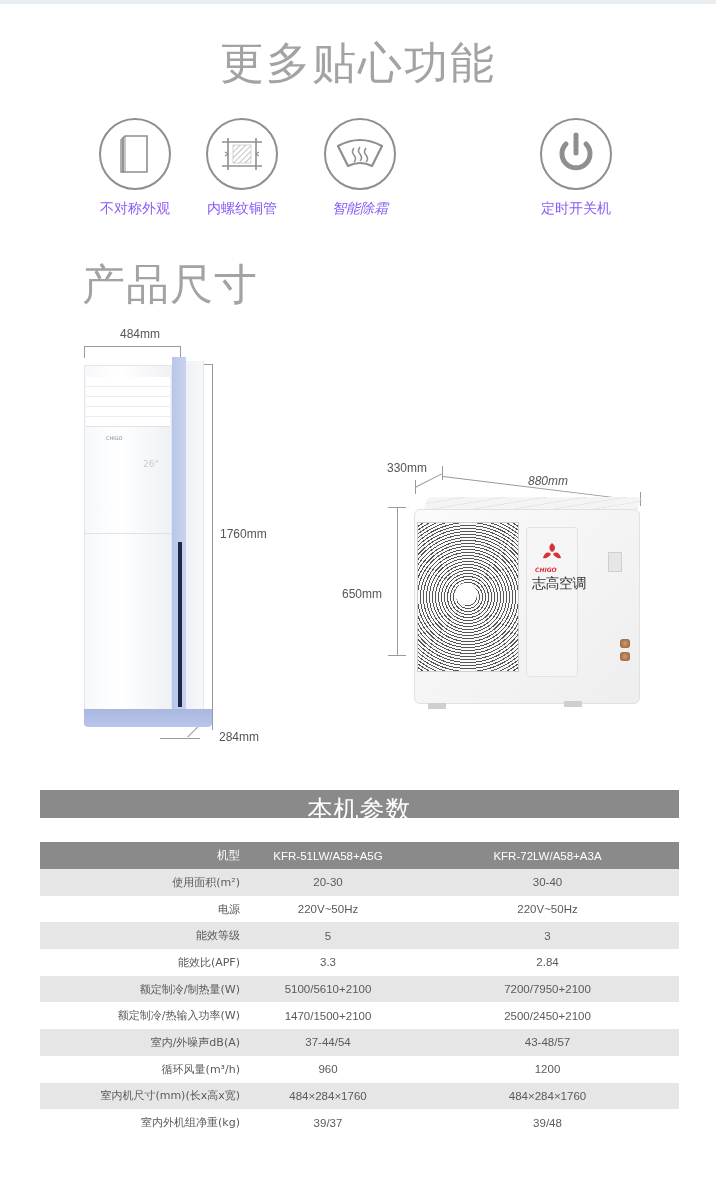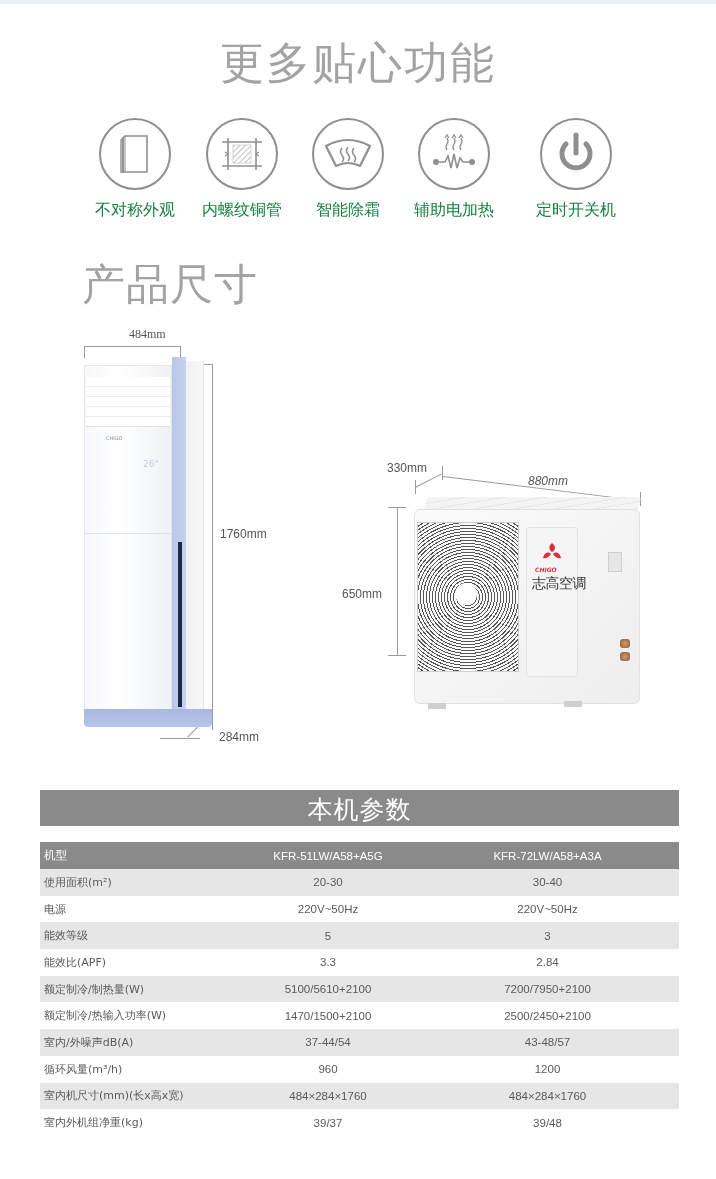--- a/index.html
+++ b/index.html
@@ -8,21 +8,21 @@
   .topline { position: absolute; left: 0; top: 0; width: 716px; height: 4px; background: #e9eef2; }
 
   .sec-title { position: absolute; color: #a3a3a3; font-weight: normal; }
   #feat-title { left: 0; width: 716px; top: 34px; text-align: center; font-size: 44px; letter-spacing: 2px; }
   #dim-title { left: 82px; top: 256px; font-size: 43px; letter-spacing: 1px; }
 
   .features { position: absolute; top: 118px; left: 0; width: 716px; height: 110px; }
   .feat { position: absolute; width: 110px; text-align: center; }
   .feat .circle { width: 72px; height: 72px; border-radius: 50%; border: 2px solid #8f8f8f; margin: 0 auto; position: relative; background: #fff; }
   .feat .circle svg { position: absolute; left: 0; top: 0; width: 68px; height: 68px; }
-  .feat .lbl { margin-top: 10px; font-size: 16px; color: #15803d; white-space: nowrap; }
+  .feat .lbl { margin-top: 10px; font-size: 14px; color: #8b5cf6; white-space: nowrap; }
 
   .dim-label { position: absolute; font-size: 12px; color: #555; font-family: "Liberation Sans", sans-serif; }
   .line { position: absolute; background: #9a9a9a; }
 
   
   .indoor { position: absolute; left: 84px; top: 357px; width: 126px; height: 372px; }
   .indoor .front { position: absolute; left: 0; top: 8px; width: 88px; height: 360px; background: linear-gradient(90deg,#f6f8fb,#ffffff 40%,#eef1f5); border: 1px solid #e3e6ea; }
   .indoor .side { position: absolute; left: 88px; top: 0; width: 14px; height: 365px; background: linear-gradient(90deg,#b9c6e9,#c9d3ef); }
   .indoor .side2 { position: absolute; left: 102px; top: 4px; width: 18px; height: 360px; background: linear-gradient(90deg,#eef1f5,#f7f8fa); border-right: 1px solid #e4e6ea; }
   .indoor .grille { position: absolute; left: 2px; top: 20px; width: 84px; height: 50px; border-bottom: 1px solid #dfe3e8; background: repeating-linear-gradient(180deg,#ffffff 0 9px,#e9ecf0 9px 10px); }
@@ -41,25 +41,25 @@
   .outdoor .panel { position: absolute; left: 112px; top: 30px; width: 52px; height: 150px; background: #f5f5f5; border: 1px solid #e3e3e3; border-radius: 3px; }
   .outdoor .logo { position: absolute; left: 127px; top: 45px; width: 22px; height: 22px; }
   .outdoor .brand-en { position: absolute; left: 121px; top: 69px; font-size: 6px; color: #d9303a; font-style: italic; font-weight: bold; }
   .outdoor .brand-cn { position: absolute; left: 118px; top: 78px; font-size: 14px; color: #333; white-space: nowrap; letter-spacing: -0.5px; }
   .outdoor .side-port { position: absolute; left: 194px; top: 55px; width: 14px; height: 20px; background: #e6e6e6; border: 1px solid #cfcfcf; }
   .outdoor .valves { position: absolute; left: 206px; top: 142px; width: 12px; height: 30px; }
   .outdoor .valves i { display: block; width: 10px; height: 9px; margin-bottom: 4px; background: radial-gradient(circle,#d39a6a,#8a5a3a); border-radius: 3px; }
   .outdoor .foot { position: absolute; width: 18px; height: 6px; background: #cfcfcf; }
 
   
-  .spec-title { position: absolute; left: 40px; top: 790px; width: 639px; height: 36px; background: #8a8a8a; color: #ffffff; text-align: center; font-size: 25px; line-height: 40px; letter-spacing: 1px; }
+  .spec-title { position: absolute; left: 40px; top: 790px; width: 639px; height: 28px; background: #8a8a8a; color: #ffffff; text-align: center; font-size: 25px; line-height: 40px; letter-spacing: 1px; }
   .spec-table { position: absolute; left: 40px; top: 842px; width: 639px; border-collapse: collapse; font-family: "Liberation Sans", sans-serif; font-size: 11.5px; }
   .spec-table th, .spec-table td { height: 26.7px; padding: 0; font-weight: normal; }
   .spec-table th { background: #8a8a8a; color: #ffffff; height: 27px; }
-  .spec-table .c0 { text-align: left; padding-left: 4px; width: 200px; }
+  .spec-table .c0 { text-align: right; padding-left: 4px; width: 200px; }
   .spec-table .c1 { text-align: center; width: 176px; }
   .spec-table .c2 { text-align: center; }
   .spec-table tbody tr { color: #5a5a5a; }
   .spec-table tbody tr:nth-child(odd) { background: #e6e6e6; }
   .spec-table tbody tr:nth-child(even) { background: #ffffff; }
   .spec-table td.c0 { font-family: "DejaVu Sans", sans-serif; font-size: 11px; }
 </style>
 </head>
 <body>
 
@@ -92,60 +92,47 @@
         <line x1="20" y1="18" x2="20" y2="50" stroke="#8f8f8f" stroke-width="1.6"></line>
         <line x1="48" y1="18" x2="48" y2="50" stroke="#8f8f8f" stroke-width="1.6"></line>
         <rect x="25" y="25" width="18" height="18" fill="url(#hatch)" stroke="#bbb" stroke-width="0.6"></rect>
         <path d="M17 32 l3 2 -3 2" fill="none" stroke="#8f8f8f" stroke-width="1.2"></path>
         <path d="M51 32 l-3 2 3 2" fill="none" stroke="#8f8f8f" stroke-width="1.2"></path>
       </svg>
     </div>
     <div class="lbl">内螺纹铜管</div>
   </div>
 
-  <div class="feat" style="left:293px;">
+  <div class="feat" style="left:305px;font-style:italic;">
     <div class="circle">
       <svg viewBox="0 0 68 68">
         <path d="M12 26 Q34 14 56 26 L46 46 Q34 40 22 46 Z" fill="none" stroke="#8f8f8f" stroke-width="2.2" stroke-linejoin="round"></path>
         <path d="M28 28 q-3 4 0 7 q3 4 0 7" fill="none" stroke="#8f8f8f" stroke-width="1.5"></path>
         <path d="M34 27 q-3 4 0 7 q3 4 0 7" fill="none" stroke="#8f8f8f" stroke-width="1.5"></path>
         <path d="M40 28 q-3 4 0 7 q3 4 0 7" fill="none" stroke="#8f8f8f" stroke-width="1.5"></path>
       </svg>
     </div>
     <div class="lbl">智能除霜</div>
   </div>
 
-  <div class="feat" style="left:399px;">
-    <div class="circle">
-      <svg viewBox="0 0 68 68">
-        <path d="M27 30 q-2 -3 0 -6 q2 -3 0 -6 M25 18 l2 -3 2 3" fill="none" stroke="#8f8f8f" stroke-width="1.3"></path>
-        <path d="M34 30 q-2 -3 0 -6 q2 -3 0 -6 M32 18 l2 -3 2 3" fill="none" stroke="#8f8f8f" stroke-width="1.3"></path>
-        <path d="M41 30 q-2 -3 0 -6 q2 -3 0 -6 M39 18 l2 -3 2 3" fill="none" stroke="#8f8f8f" stroke-width="1.3"></path>
-        <circle cx="16" cy="42" r="3" fill="#8f8f8f"></circle>
-        <circle cx="52" cy="42" r="3" fill="#8f8f8f"></circle>
-        <path d="M19 42 L25 42 L28 36 L31 48 L34 34 L37 48 L40 38 L43 42 L49 42" fill="none" stroke="#8f8f8f" stroke-width="1.6"></path>
-      </svg>
-    </div>
-    <div class="lbl">辅助电加热</div>
-  </div>
 
   <div class="feat" style="left:521px;">
     <div class="circle">
       <svg viewBox="0 0 68 68">
         <path d="M24 24 A14 14 0 1 0 44 24" fill="none" stroke="#8f8f8f" stroke-width="5" stroke-linecap="round"></path>
         <line x1="34" y1="15" x2="34" y2="33" stroke="#8f8f8f" stroke-width="5" stroke-linecap="round"></line>
       </svg>
     </div>
     <div class="lbl">定时开关机</div>
   </div>
 </div>
 
 <h2 id="dim-title" class="sec-title">产品尺寸</h2>
 
-<span class="dim-label" style="left:129px; top:327px;font-family:Liberation Serif, serif;">484mm</span>
+<span class="dim-label" style="left:120px; top:327px;">484mm</span>
 <div class="line" style="left:84px; top:346px; width:97px; height:1px;"></div>
 <div class="line" style="left:84px; top:346px; width:1px; height:12px;"></div>
 <div class="line" style="left:180px; top:346px; width:1px; height:12px;"></div>
 
 <div class="line" style="left:212px; top:364px; width:1px; height:366px;"></div>
 <div class="line" style="left:196px; top:364px; width:17px; height:1px;"></div>
 <span class="dim-label" style="left:220px; top:527px;">1760mm</span>
 <div class="line" style="left:160px; top:738px; width:40px; height:1px;"></div>
 <div class="line" style="left:200px; top:724px; width:1px; height:18px; transform: rotate(45deg); transform-origin: top left;"></div>
 <span class="dim-label" style="left:219px; top:730px;">284mm</span>

